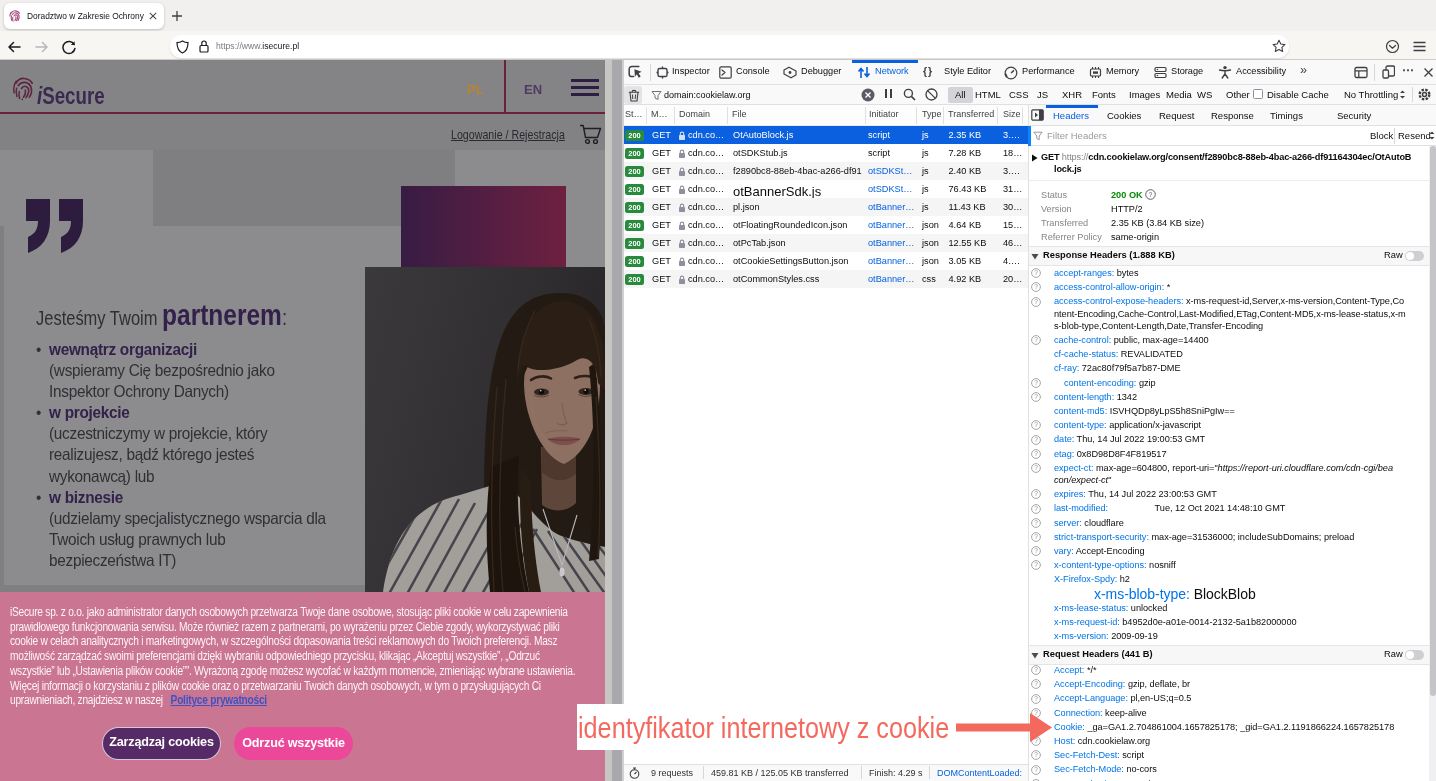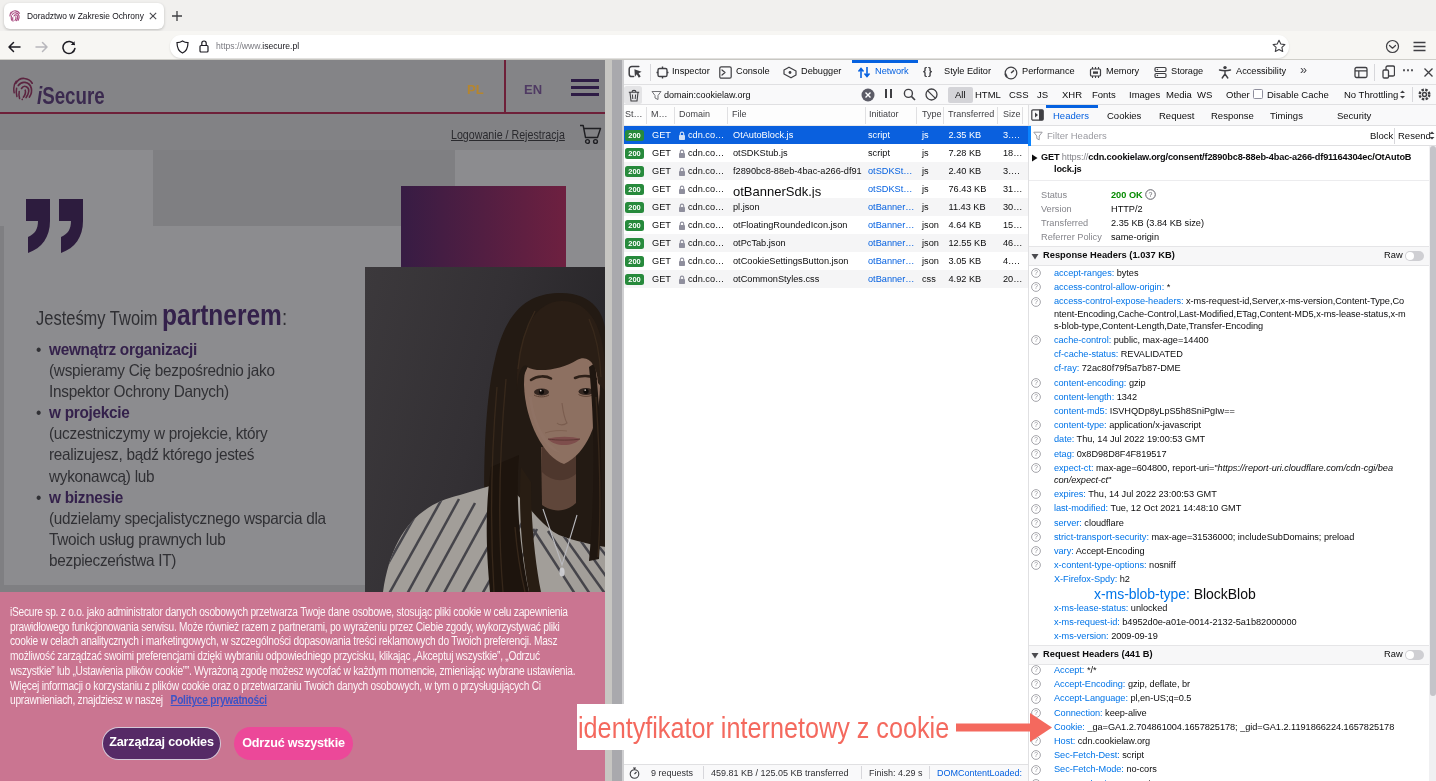--- a/index.html
+++ b/index.html
@@ -519,21 +519,21 @@
 <div class="a" style="left:1111px;top:187.5px;font-size:9.2px;line-height:14.3px;color:#0c0c0d;"><span style="color:#058b00;font-weight:700;">200 OK</span><br>HTTP/2<br>2.35 KB (3.84 KB size)<br>same-origin</div>
 <svg class="svgi" style="left:1145px;top:189px" width="11" height="11" viewBox="0 0 11 11">
       <circle cx="5.5" cy="5.5" r="4.8" stroke="#5f5f68" stroke-width="1" fill="none"></circle>
       <text x="5.5" y="8" text-anchor="middle" font-size="7" fill="#5f5f68" font-family="Liberation Sans">?</text>
     </svg>
 
 <div class="a" style="left:1029px;top:246px;width:400px;height:20px;background:#f7f7f8;border-top:1px solid #e5e5e7;border-bottom:1px solid #e5e5e7;"></div>
 <svg class="svgi" style="left:1031px;top:253px" width="8" height="7" viewBox="0 0 8 7">
       <path d="M0.5 1 L7.5 1 L4 6.5 Z" fill="#4a4a4f"></path>
     </svg>
-<div class="a" style="left:1043px;top:250px;font-size:9.3px;font-weight:700;color:#0c0c0d;">Response Headers (1.037 KB)</div>
+<div class="a" style="left:1043px;top:250px;font-size:9.3px;font-weight:700;color:#0c0c0d;">Response Headers (1.888 KB)</div>
 <div class="a" style="left:1384px;top:250px;font-size:9.3px;color:#0c0c0d;">Raw</div>
 <div class="a" style="left:1405px;top:250.5px;width:19px;height:10px;background:#cfcfd3;border-radius:5px;">
       <div style="position:absolute;left:1px;top:1px;width:8px;height:8px;background:#fff;border-radius:4px;"></div>
     </div>
 <svg class="svgi" style="left:1031px;top:268.09999999999997px" width="10" height="10" viewBox="0 0 10 10">
       <circle cx="5" cy="5" r="4.4" stroke="#9c9ca2" stroke-width="0.9" fill="none"></circle>
       <text x="5" y="7.4" text-anchor="middle" font-size="6.5" fill="#8f8f95" font-family="Liberation Sans">?</text>
     </svg>
     <div class="a" style="left:1054px;top:266.9px;width:368px;font-size:9.2px;line-height:12.20px;letter-spacing:-0.04px;"><span style="color:#0074e8;">accept-ranges:</span> <span style="color:#0c0c0d;">bytes</span></div>
 <svg class="svgi" style="left:1031px;top:282.29999999999995px" width="10" height="10" viewBox="0 0 10 10">
@@ -550,21 +550,21 @@
       <circle cx="5" cy="5" r="4.4" stroke="#9c9ca2" stroke-width="0.9" fill="none"></circle>
       <text x="5" y="7.4" text-anchor="middle" font-size="6.5" fill="#8f8f95" font-family="Liberation Sans">?</text>
     </svg>
     <div class="a" style="left:1054px;top:333.9px;width:368px;font-size:9.2px;line-height:12.20px;letter-spacing:-0.04px;"><span style="color:#0074e8;">cache-control:</span> <span style="color:#0c0c0d;">public, max-age=14400</span></div>
 <div class="a" style="left:1054px;top:348.1px;width:368px;font-size:9.2px;line-height:12.20px;letter-spacing:-0.04px;"><span style="color:#0074e8;">cf-cache-status:</span> <span style="color:#0c0c0d;">REVALIDATED</span></div>
 <div class="a" style="left:1054px;top:362.3px;width:368px;font-size:9.2px;line-height:12.20px;letter-spacing:-0.04px;"><span style="color:#0074e8;">cf-ray:</span> <span style="color:#0c0c0d;">72ac80f79f5a7b87-DME</span></div>
 <svg class="svgi" style="left:1031px;top:377.69999999999993px" width="10" height="10" viewBox="0 0 10 10">
       <circle cx="5" cy="5" r="4.4" stroke="#9c9ca2" stroke-width="0.9" fill="none"></circle>
       <text x="5" y="7.4" text-anchor="middle" font-size="6.5" fill="#8f8f95" font-family="Liberation Sans">?</text>
     </svg>
-    <div class="a" style="left:1054px;top:376.5px;width:368px;font-size:9.2px;line-height:12.20px;letter-spacing:-0.04px;"><span style="color:#0074e8;">content-encoding:</span> <span style="color:#0c0c0d;">gzip</span></div>
+    <div class="a" style="left:1054px;top:376.5px;width:368px;font-size:9.2px;line-height:12.20px;letter-spacing:-0.04px;"><span style="color:#0074e8;margin-left:10px;">content-encoding:</span> <span style="color:#0c0c0d;">gzip</span></div>
 <svg class="svgi" style="left:1031px;top:391.8999999999999px" width="10" height="10" viewBox="0 0 10 10">
       <circle cx="5" cy="5" r="4.4" stroke="#9c9ca2" stroke-width="0.9" fill="none"></circle>
       <text x="5" y="7.4" text-anchor="middle" font-size="6.5" fill="#8f8f95" font-family="Liberation Sans">?</text>
     </svg>
     <div class="a" style="left:1054px;top:390.7px;width:368px;font-size:9.2px;line-height:12.20px;letter-spacing:-0.04px;"><span style="color:#0074e8;">content-length:</span> <span style="color:#0c0c0d;">1342</span></div>
 <div class="a" style="left:1054px;top:404.9px;width:368px;font-size:9.2px;line-height:12.20px;letter-spacing:-0.04px;"><span style="color:#0074e8;">content-md5:</span> <span style="color:#0c0c0d;">ISVHQDp8yLpS5h8SniPgIw==</span></div>
 <svg class="svgi" style="left:1031px;top:420.2999999999999px" width="10" height="10" viewBox="0 0 10 10">
       <circle cx="5" cy="5" r="4.4" stroke="#9c9ca2" stroke-width="0.9" fill="none"></circle>
       <text x="5" y="7.4" text-anchor="middle" font-size="6.5" fill="#8f8f95" font-family="Liberation Sans">?</text>
     </svg>
@@ -586,21 +586,21 @@
     <div class="a" style="left:1054px;top:461.7px;width:368px;font-size:9.2px;line-height:12.20px;letter-spacing:-0.04px;"><span style="color:#0074e8;">expect-ct:</span> <span style="color:#0c0c0d;">max-age=604800, report-uri="<i>https://report-uri.cloudflare.com/cdn-cgi/bea</i><br><i>con/expect-ct</i>"</span></div>
 <svg class="svgi" style="left:1031px;top:489.29999999999984px" width="10" height="10" viewBox="0 0 10 10">
       <circle cx="5" cy="5" r="4.4" stroke="#9c9ca2" stroke-width="0.9" fill="none"></circle>
       <text x="5" y="7.4" text-anchor="middle" font-size="6.5" fill="#8f8f95" font-family="Liberation Sans">?</text>
     </svg>
     <div class="a" style="left:1054px;top:488.1px;width:368px;font-size:9.2px;line-height:12.20px;letter-spacing:-0.04px;"><span style="color:#0074e8;">expires:</span> <span style="color:#0c0c0d;">Thu, 14 Jul 2022 23:00:53 GMT</span></div>
 <svg class="svgi" style="left:1031px;top:503.49999999999983px" width="10" height="10" viewBox="0 0 10 10">
       <circle cx="5" cy="5" r="4.4" stroke="#9c9ca2" stroke-width="0.9" fill="none"></circle>
       <text x="5" y="7.4" text-anchor="middle" font-size="6.5" fill="#8f8f95" font-family="Liberation Sans">?</text>
     </svg>
-    <div class="a" style="left:1054px;top:502.3px;width:368px;font-size:9.2px;line-height:12.20px;letter-spacing:-0.04px;"><span style="color:#0074e8;">last-modified:</span> <span style="color:#0c0c0d;">Tue, 12 Oct 2021 14:48:10 GMT</span></div>
+    <div class="a" style="left:1054px;top:502.3px;width:368px;font-size:9.2px;line-height:12.20px;letter-spacing:-0.04px;"><span style="color:#0074e8;">last-modified:</span> <span style="color:#0c0c0d;margin-left:44px;">Tue, 12 Oct 2021 14:48:10 GMT</span></div>
 <svg class="svgi" style="left:1031px;top:517.6999999999999px" width="10" height="10" viewBox="0 0 10 10">
       <circle cx="5" cy="5" r="4.4" stroke="#9c9ca2" stroke-width="0.9" fill="none"></circle>
       <text x="5" y="7.4" text-anchor="middle" font-size="6.5" fill="#8f8f95" font-family="Liberation Sans">?</text>
     </svg>
     <div class="a" style="left:1054px;top:516.5px;width:368px;font-size:9.2px;line-height:12.20px;letter-spacing:-0.04px;"><span style="color:#0074e8;">server:</span> <span style="color:#0c0c0d;">cloudflare</span></div>
 <svg class="svgi" style="left:1031px;top:531.9px" width="10" height="10" viewBox="0 0 10 10">
       <circle cx="5" cy="5" r="4.4" stroke="#9c9ca2" stroke-width="0.9" fill="none"></circle>
       <text x="5" y="7.4" text-anchor="middle" font-size="6.5" fill="#8f8f95" font-family="Liberation Sans">?</text>
     </svg>
     <div class="a" style="left:1054px;top:530.7px;width:368px;font-size:9.2px;line-height:12.20px;letter-spacing:-0.04px;"><span style="color:#0074e8;">strict-transport-security:</span> <span style="color:#0c0c0d;">max-age=31536000; includeSubDomains; preload</span></div>

